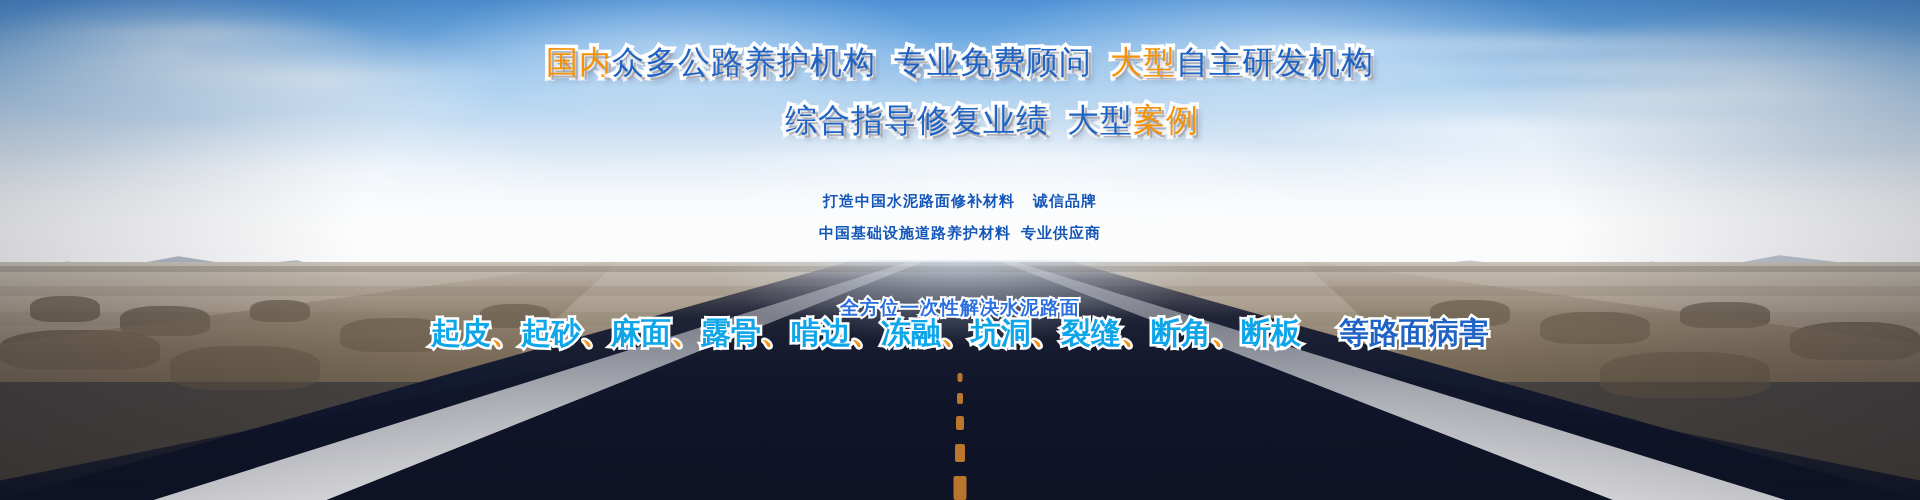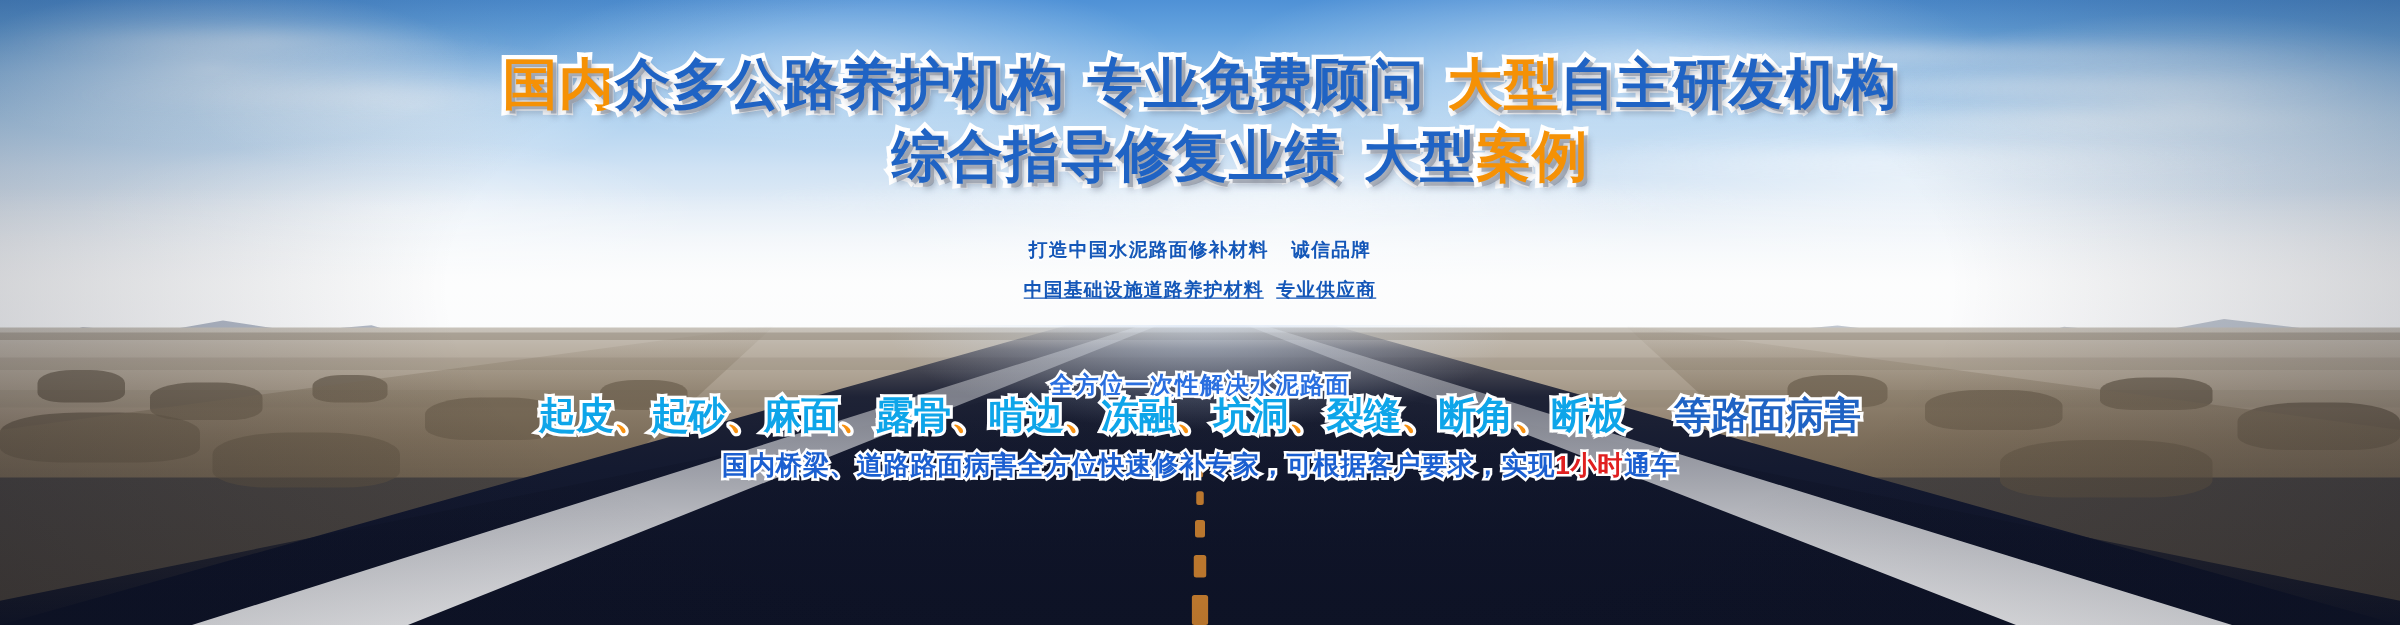--- a/index.html
+++ b/index.html
@@ -143,22 +143,22 @@
 
   
   .content{
     position:absolute;left:0;top:0;width:1920px;height:500px;
   }
 
   .row{ position:absolute; left:0; width:1920px; text-align:center; white-space:nowrap; }
 
   
   .headline{
-    font-size:44px;
-    font-weight:bold;
+    font-size:32px;
+    font-weight:normal;
     letter-spacing:1px;
     line-height:1;
   }
   .headline span{
     -webkit-text-stroke:7px #ffffff;
     paint-order:stroke fill;
     text-shadow:
        3px 3px 0 rgba(120,130,145,.55),
        4px 5px 5px rgba(90,100,120,.45);
   }
@@ -173,21 +173,21 @@
   
   .mid{
     font-size:15px;
     font-weight:bold;
     color:#1457b8;
     letter-spacing:1px;
     line-height:1.45;
     text-shadow:0 1px 0 rgba(255,255,255,.85);
   }
   .mid-line1{ top:190px; }
-  .mid-line2{ top:222px;text-decoration:underline; }
+  .mid-line2{ top:222px; }
 
   
   .bot-small{
     top:295px;
     font-size:19px;
     font-weight:bold;
     color:#2a6fe0;
     letter-spacing:1px;
   }
   .bot-small span{
@@ -310,18 +310,15 @@
     </div>
 
     <div class="row bot-small">
       <span>全方位一次性解决水泥路面</span>
     </div>
 
     <div class="row bot-big">
       <span class="dmg">起皮</span><span class="sep">、</span><span class="dmg">起砂</span><span class="sep">、</span><span class="dmg">麻面</span><span class="sep">、</span><span class="dmg">露骨</span><span class="sep">、</span><span class="dmg">啃边</span><span class="sep">、</span><span class="dmg">冻融</span><span class="sep">、</span><span class="dmg">坑洞</span><span class="sep">、</span><span class="dmg">裂缝</span><span class="sep">、</span><span class="dmg">断角</span><span class="sep">、</span><span class="dmg">断板</span><span class="gap-sm"></span><span class="tail">等路面病害</span>
     </div>
 
-    <div class="row bot-line">
-      <span>国内桥梁、道路路面病害全方位快速修补专家，可根据客户要求，实现</span><span class="hot">1小时</span><span>通车</span>
-    </div>
 
   </div>
 </div>
 
 </body></html>

